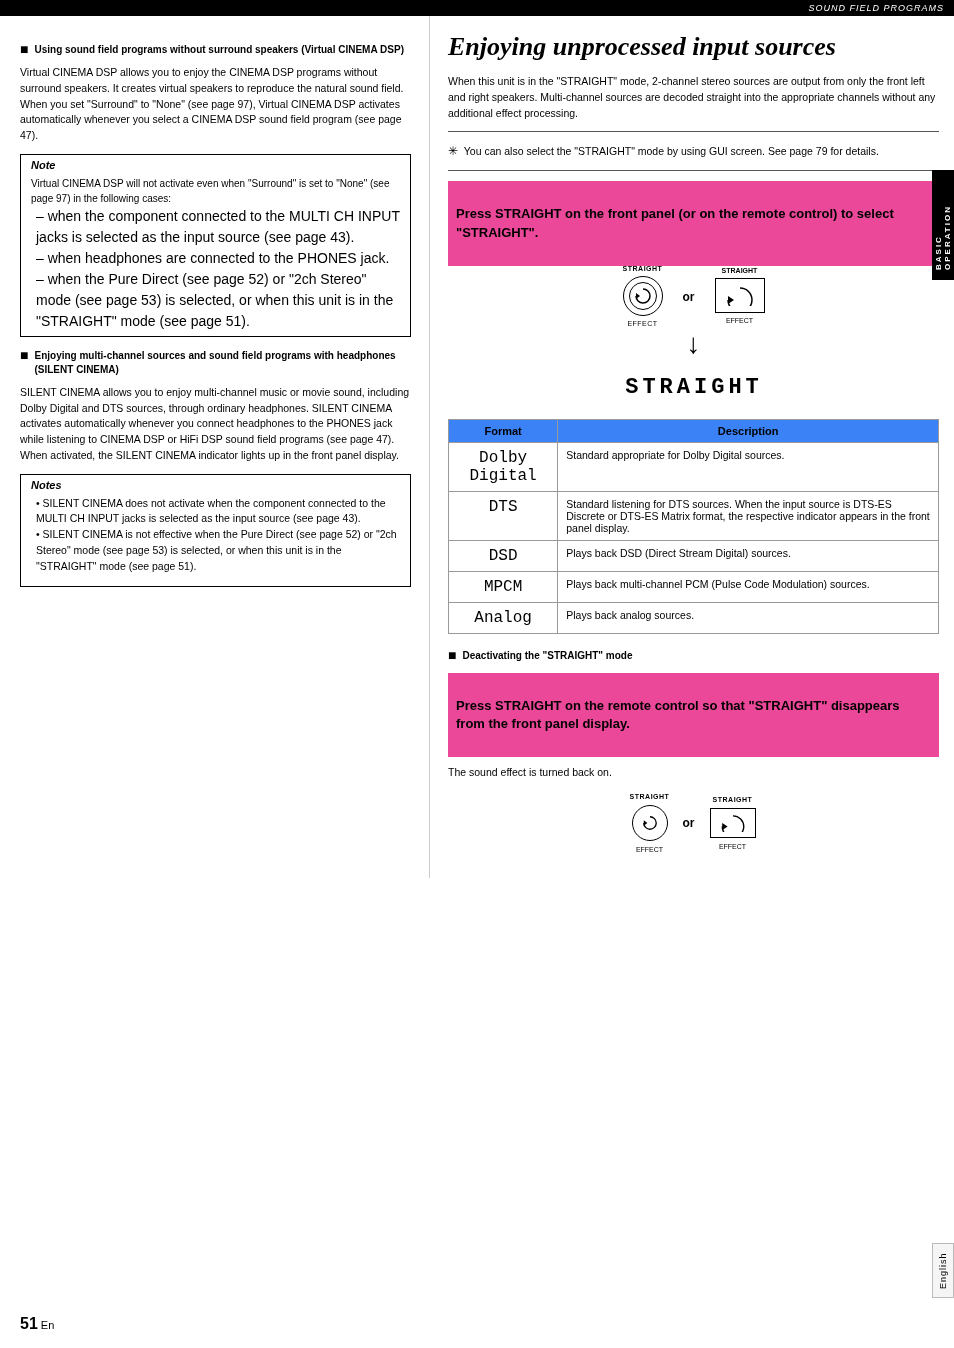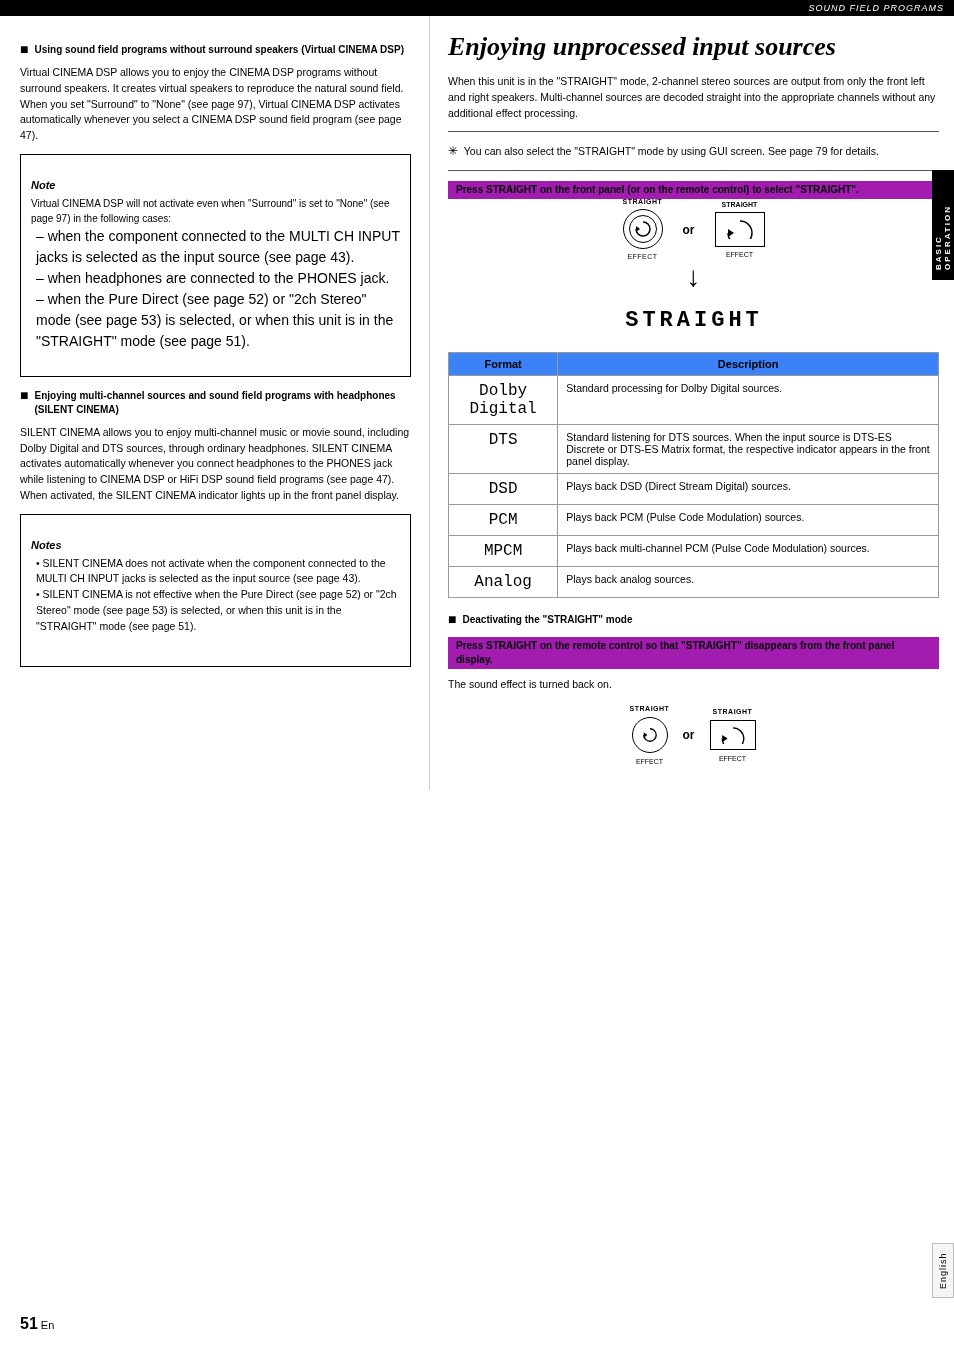--- a/index.html
+++ b/index.html
@@ -75,21 +75,21 @@
     
     .body-text {
       font-size: 10.5px;
       line-height: 1.5;
       margin-bottom: 10px;
     }
 
     
     .note-box {
       border: 1px solid #000;
-      padding: 24px 10px;
+      padding: 4px 10px;
       margin: 10px 0;
     }
 
     .note-title {
       font-size: 11px;
       font-weight: bold;
       font-style: italic;
       margin-bottom: 5px;
     }
 
@@ -127,23 +127,23 @@
       font-size: 26px;
       font-style: italic;
       font-weight: bold;
       line-height: 1.2;
       margin-bottom: 12px;
       font-family: Georgia, serif;
     }
 
     
     .press-instruction {
-      background: #a21caf;
-      padding: 2px 8px;
-      font-size: 10px;
+      background: #ec4899;
+      padding: 24px 8px;
+      font-size: 13px;
       font-weight: bold;
       margin: 10px 0 8px 0;
       line-height: 1.4;
     }
 
     
     .button-diagram {
       display: flex;
       align-items: center;
       justify-content: center;
@@ -405,33 +405,29 @@
       <table class="format-table">
         <thead>
           <tr>
             <th>Format</th>
             <th>Description</th>
           </tr>
         </thead>
         <tbody>
           <tr>
             <td class="format-cell">Dolby Digital</td>
-            <td>Standard processing for Dolby Digital sources.</td>
+            <td>Standard appropriate for Dolby Digital sources.</td>
           </tr>
           <tr>
             <td class="format-cell">DTS</td>
             <td>Standard listening for DTS sources. When the input source is DTS-ES Discrete or DTS-ES Matrix format, the respective indicator appears in the front panel display.</td>
           </tr>
           <tr>
             <td class="format-cell">DSD</td>
             <td>Plays back DSD (Direct Stream Digital) sources.</td>
-          </tr>
-          <tr>
-            <td class="format-cell">PCM</td>
-            <td>Plays back PCM (Pulse Code Modulation) sources.</td>
           </tr>
           <tr>
             <td class="format-cell">MPCM</td>
             <td>Plays back multi-channel PCM (Pulse Code Modulation) sources.</td>
           </tr>
           <tr>
             <td class="format-cell">Analog</td>
             <td>Plays back analog sources.</td>
           </tr>
         </tbody>

